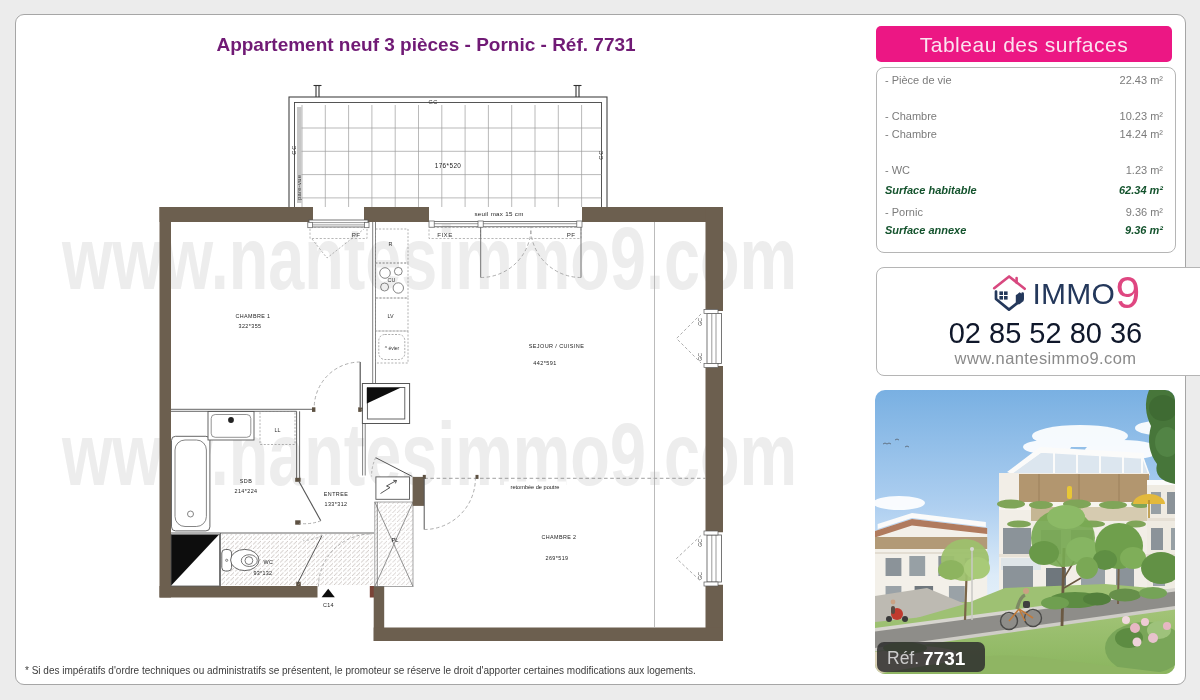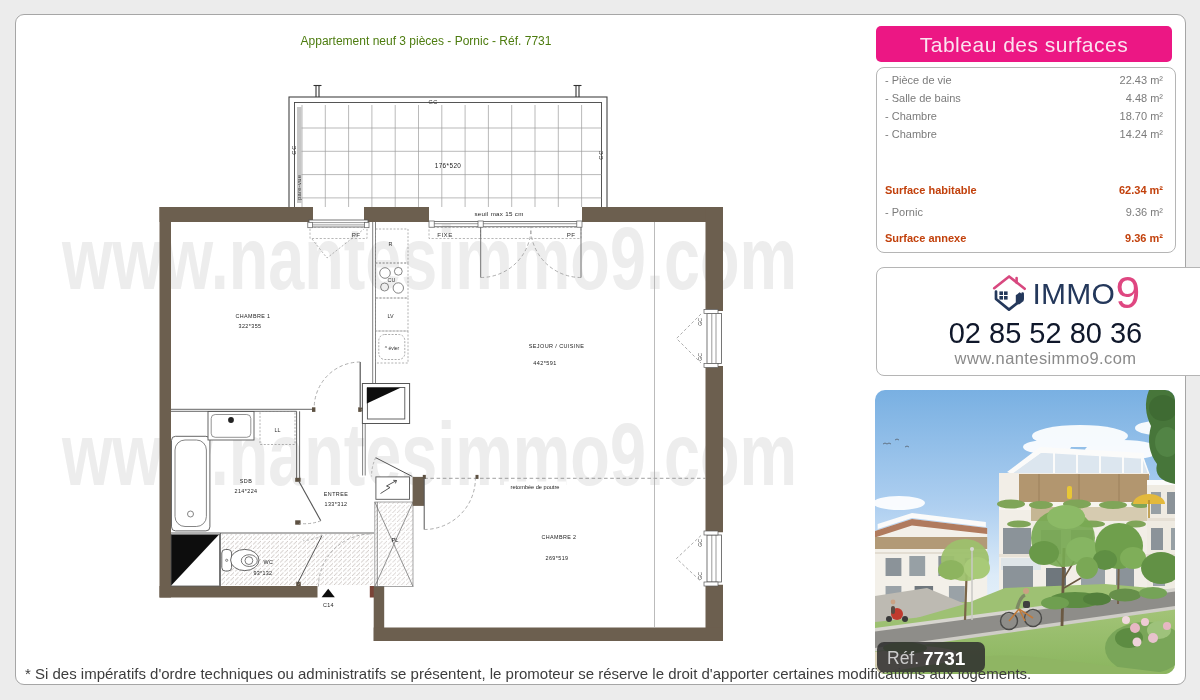--- a/index.html
+++ b/index.html
@@ -1,29 +1,29 @@
 <!DOCTYPE html>
 <html><head>
 <meta charset="utf-8">
 <style>
 html,body{margin:0;padding:0;}
 body{width:1200px;height:700px;background:#ececec;font-family:"Liberation Sans",sans-serif;position:relative;overflow:hidden;}
 .card{position:absolute;left:15px;top:14px;width:1169px;height:669px;background:#ffffff;border:1px solid #a6a6a6;border-radius:9px;}
-.title{position:absolute;left:0;top:34px;width:852px;text-align:center;font-size:12px;font-weight:normal;color:#4d7c0f;letter-spacing:0px;}
+.title{position:absolute;left:0;top:34px;width:852px;text-align:center;font-size:19px;font-weight:bold;color:#701a75;letter-spacing:0px;}
 .thead{position:absolute;left:876px;top:26px;width:296px;height:36px;background:#ec1784;border-radius:5px;color:#fbe3f0;font-size:21px;text-align:center;line-height:38px;letter-spacing:0.5px;}
 .panel{position:absolute;background:#fff;border:1px solid #b5b5b5;border-radius:8px;}
 .tbl{left:876px;top:67px;width:298px;height:184px;font-size:11px;color:#7b7b7b;}
 .row{position:absolute;left:8px;right:12px;height:18px;}
 .row .n{position:absolute;left:0;top:0;}
 .row .v{position:absolute;right:0;top:0;}
-.row.b{font-weight:bold;color:#c2410c;}
+.row.b{font-weight:bold;color:#14532d;font-style:italic;}
 .lpanel{left:876px;top:267px;width:297px;height:107px;text-align:center;padding-left:40px;}
 .phone{position:absolute;left:0;width:100%;top:49px;text-align:center;font-size:29px;font-weight:normal;color:#0f172a;letter-spacing:0px;}
 .url{position:absolute;left:0;width:100%;top:80.5px;text-align:center;font-size:16.5px;color:#8a8a8a;letter-spacing:0.4px;}
-.foot{position:absolute;left:25px;top:665px;font-size:15px;color:#3d3d3d;}
+.foot{position:absolute;left:25px;top:665px;font-size:10px;color:#3d3d3d;}
 .photo{position:absolute;left:875px;top:390px;border-radius:10px;overflow:hidden;}
 .plan{position:absolute;left:0;top:0;}
 </style>
 </head>
 <body>
 
 <div class="card"></div>
 
 <div class="title">Appartement neuf 3 pièces - Pornic - Réf. 7731</div>
 
@@ -379,41 +379,41 @@
 
 </svg>
 
 <div class="thead">Tableau des surfaces</div>
 
 <div class="panel tbl">
   <div class="row" style="top:5.5px">
       <span class="n">- Pièce de vie</span>
       <span class="v">22.43 m²</span>
     </div>
-  <div class="row" style="top:23.5px">
-      <span class="n">- Salle de bains</span>
-      <span class="v">4.48 m²</span>
-    </div>
   <div class="row" style="top:41.5px">
       <span class="n">- Chambre</span>
-      <span class="v">18.70 m²</span>
+      <span class="v">10.23 m²</span>
     </div>
   <div class="row" style="top:60px">
       <span class="n">- Chambre</span>
       <span class="v">14.24 m²</span>
+    </div>
+  <div class="row" style="top:96px">
+      <span class="n">- WC</span>
+      <span class="v">1.23 m²</span>
     </div>
   <div class="row b" style="top:116px">
       <span class="n">Surface habitable</span>
       <span class="v">62.34 m²</span>
     </div>
   <div class="row" style="top:137.5px">
       <span class="n">- Pornic</span>
       <span class="v">9.36 m²</span>
     </div>
-  <div class="row b" style="top:164px">
+  <div class="row b" style="top:156px">
       <span class="n">Surface annexe</span>
       <span class="v">9.36 m²</span>
     </div>
 </div>
 
 <div class="panel lpanel">
   
   <svg width="160" height="48" viewBox="0 0 160 48" style="margin-top:1px">
 
 <g fill="none" stroke="#d8487f" stroke-width="2.6" stroke-linecap="round" stroke-linejoin="round">

